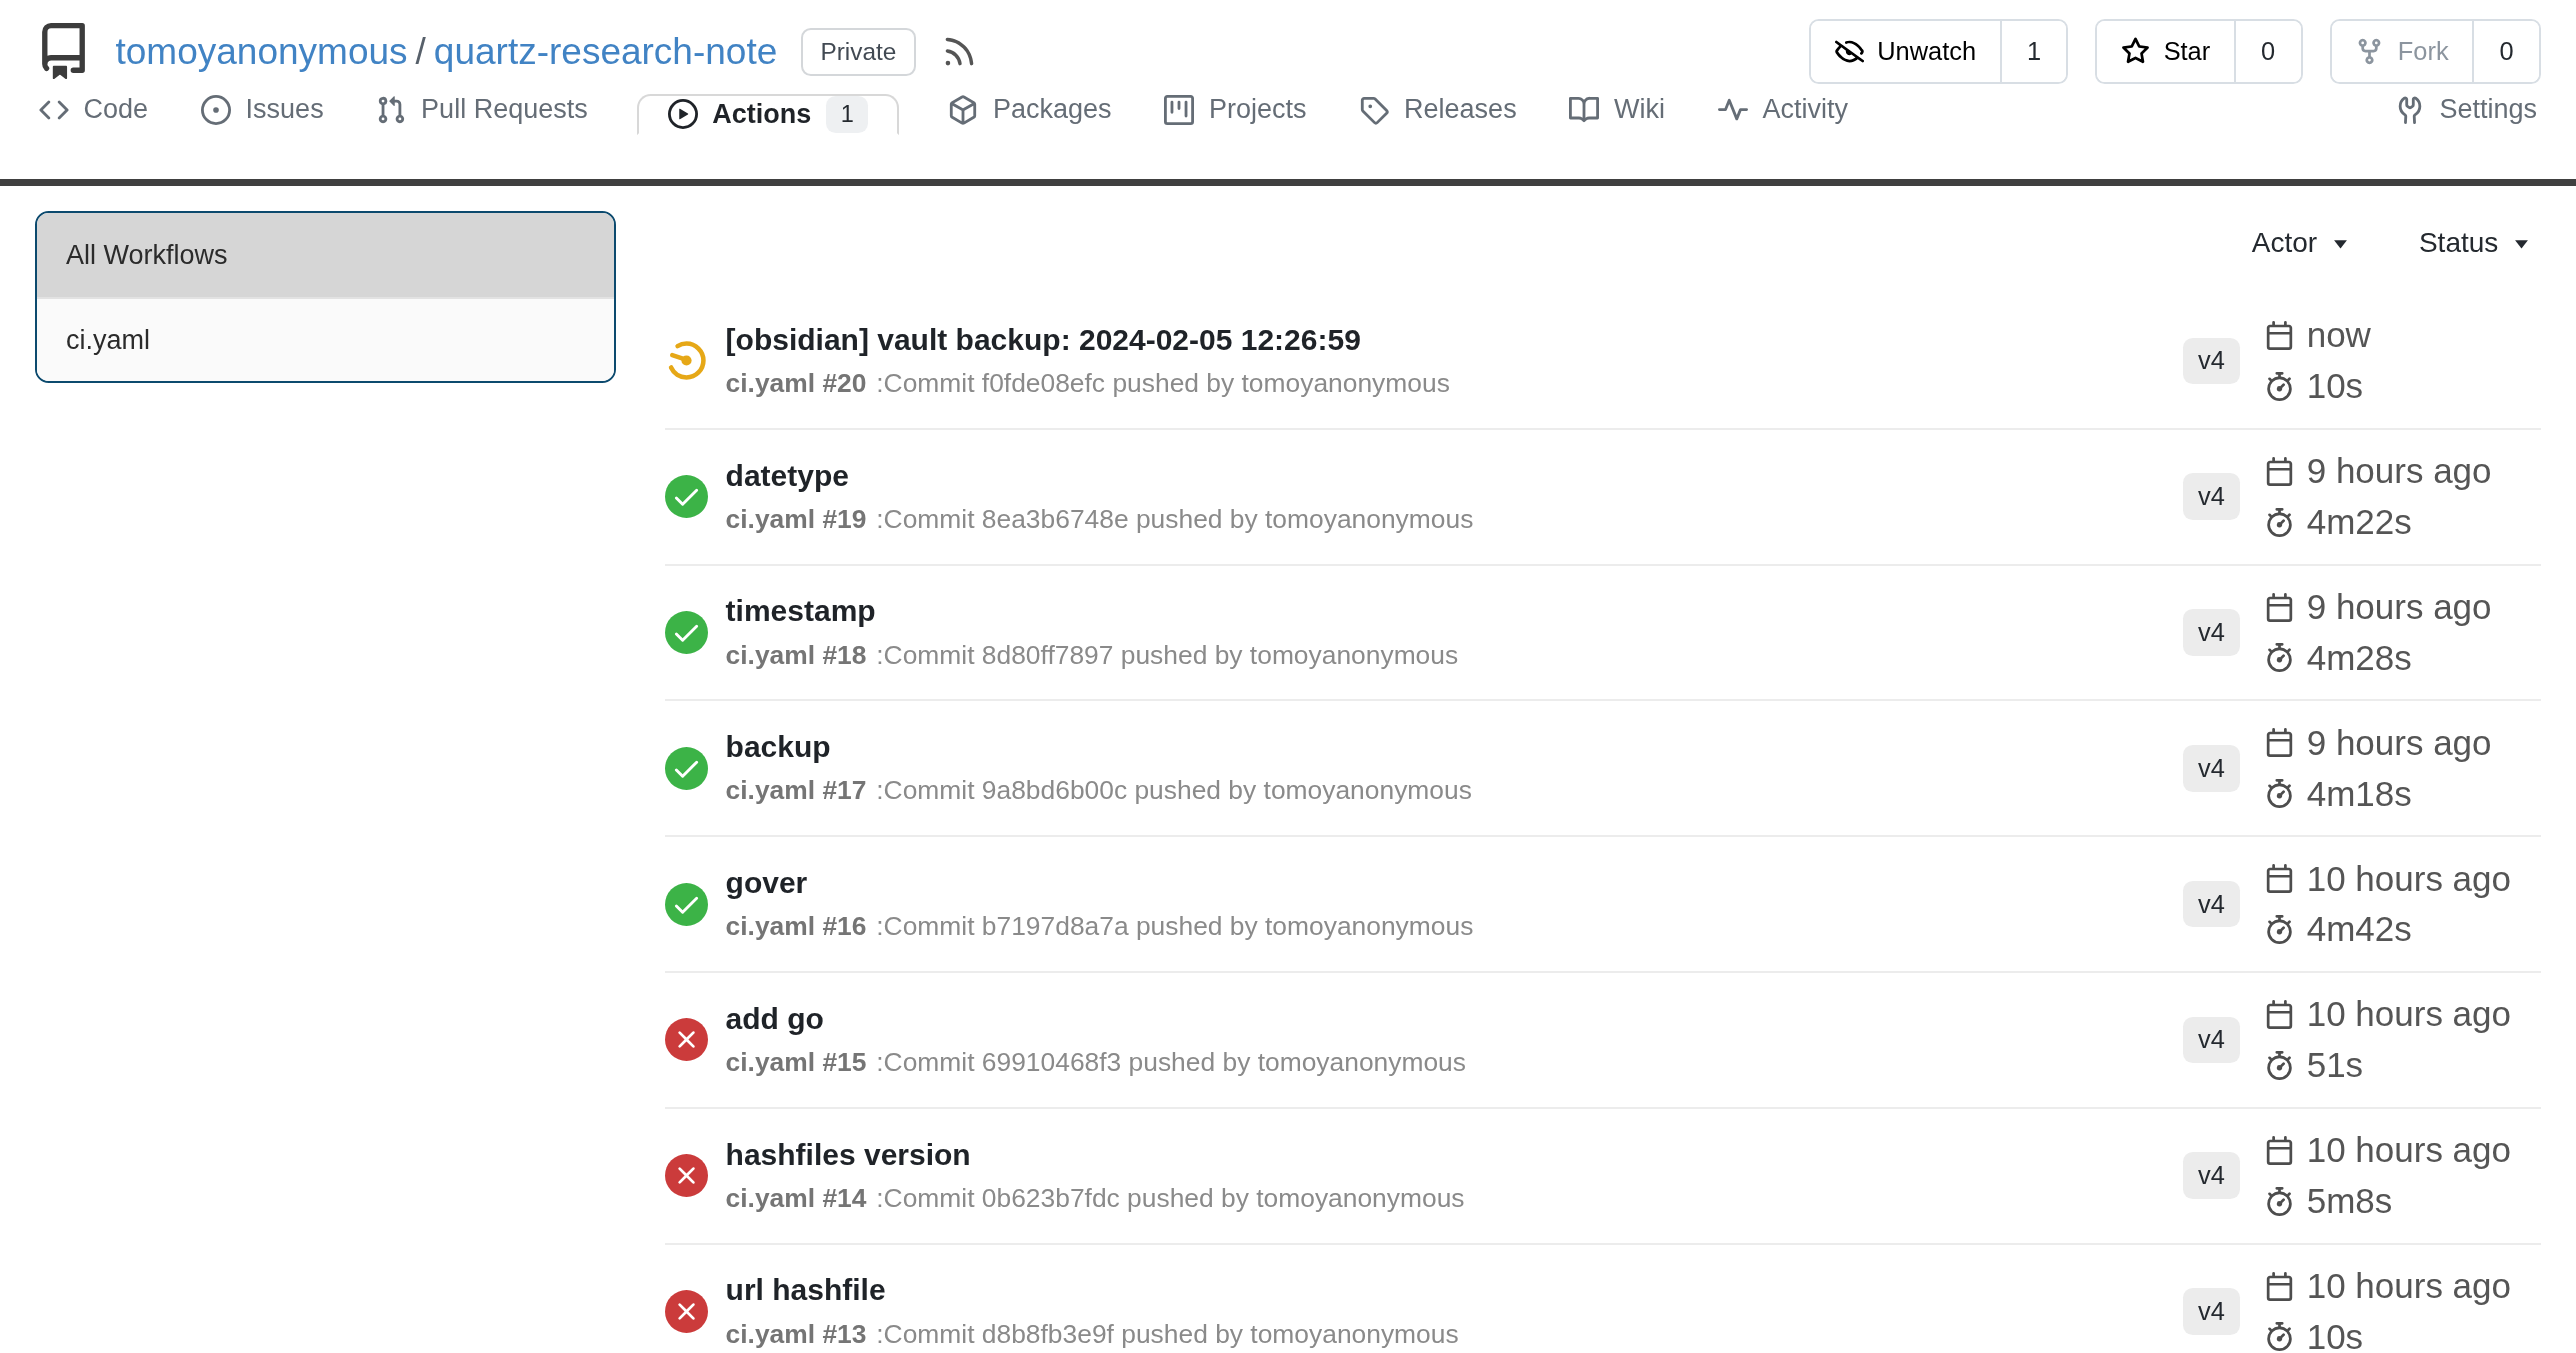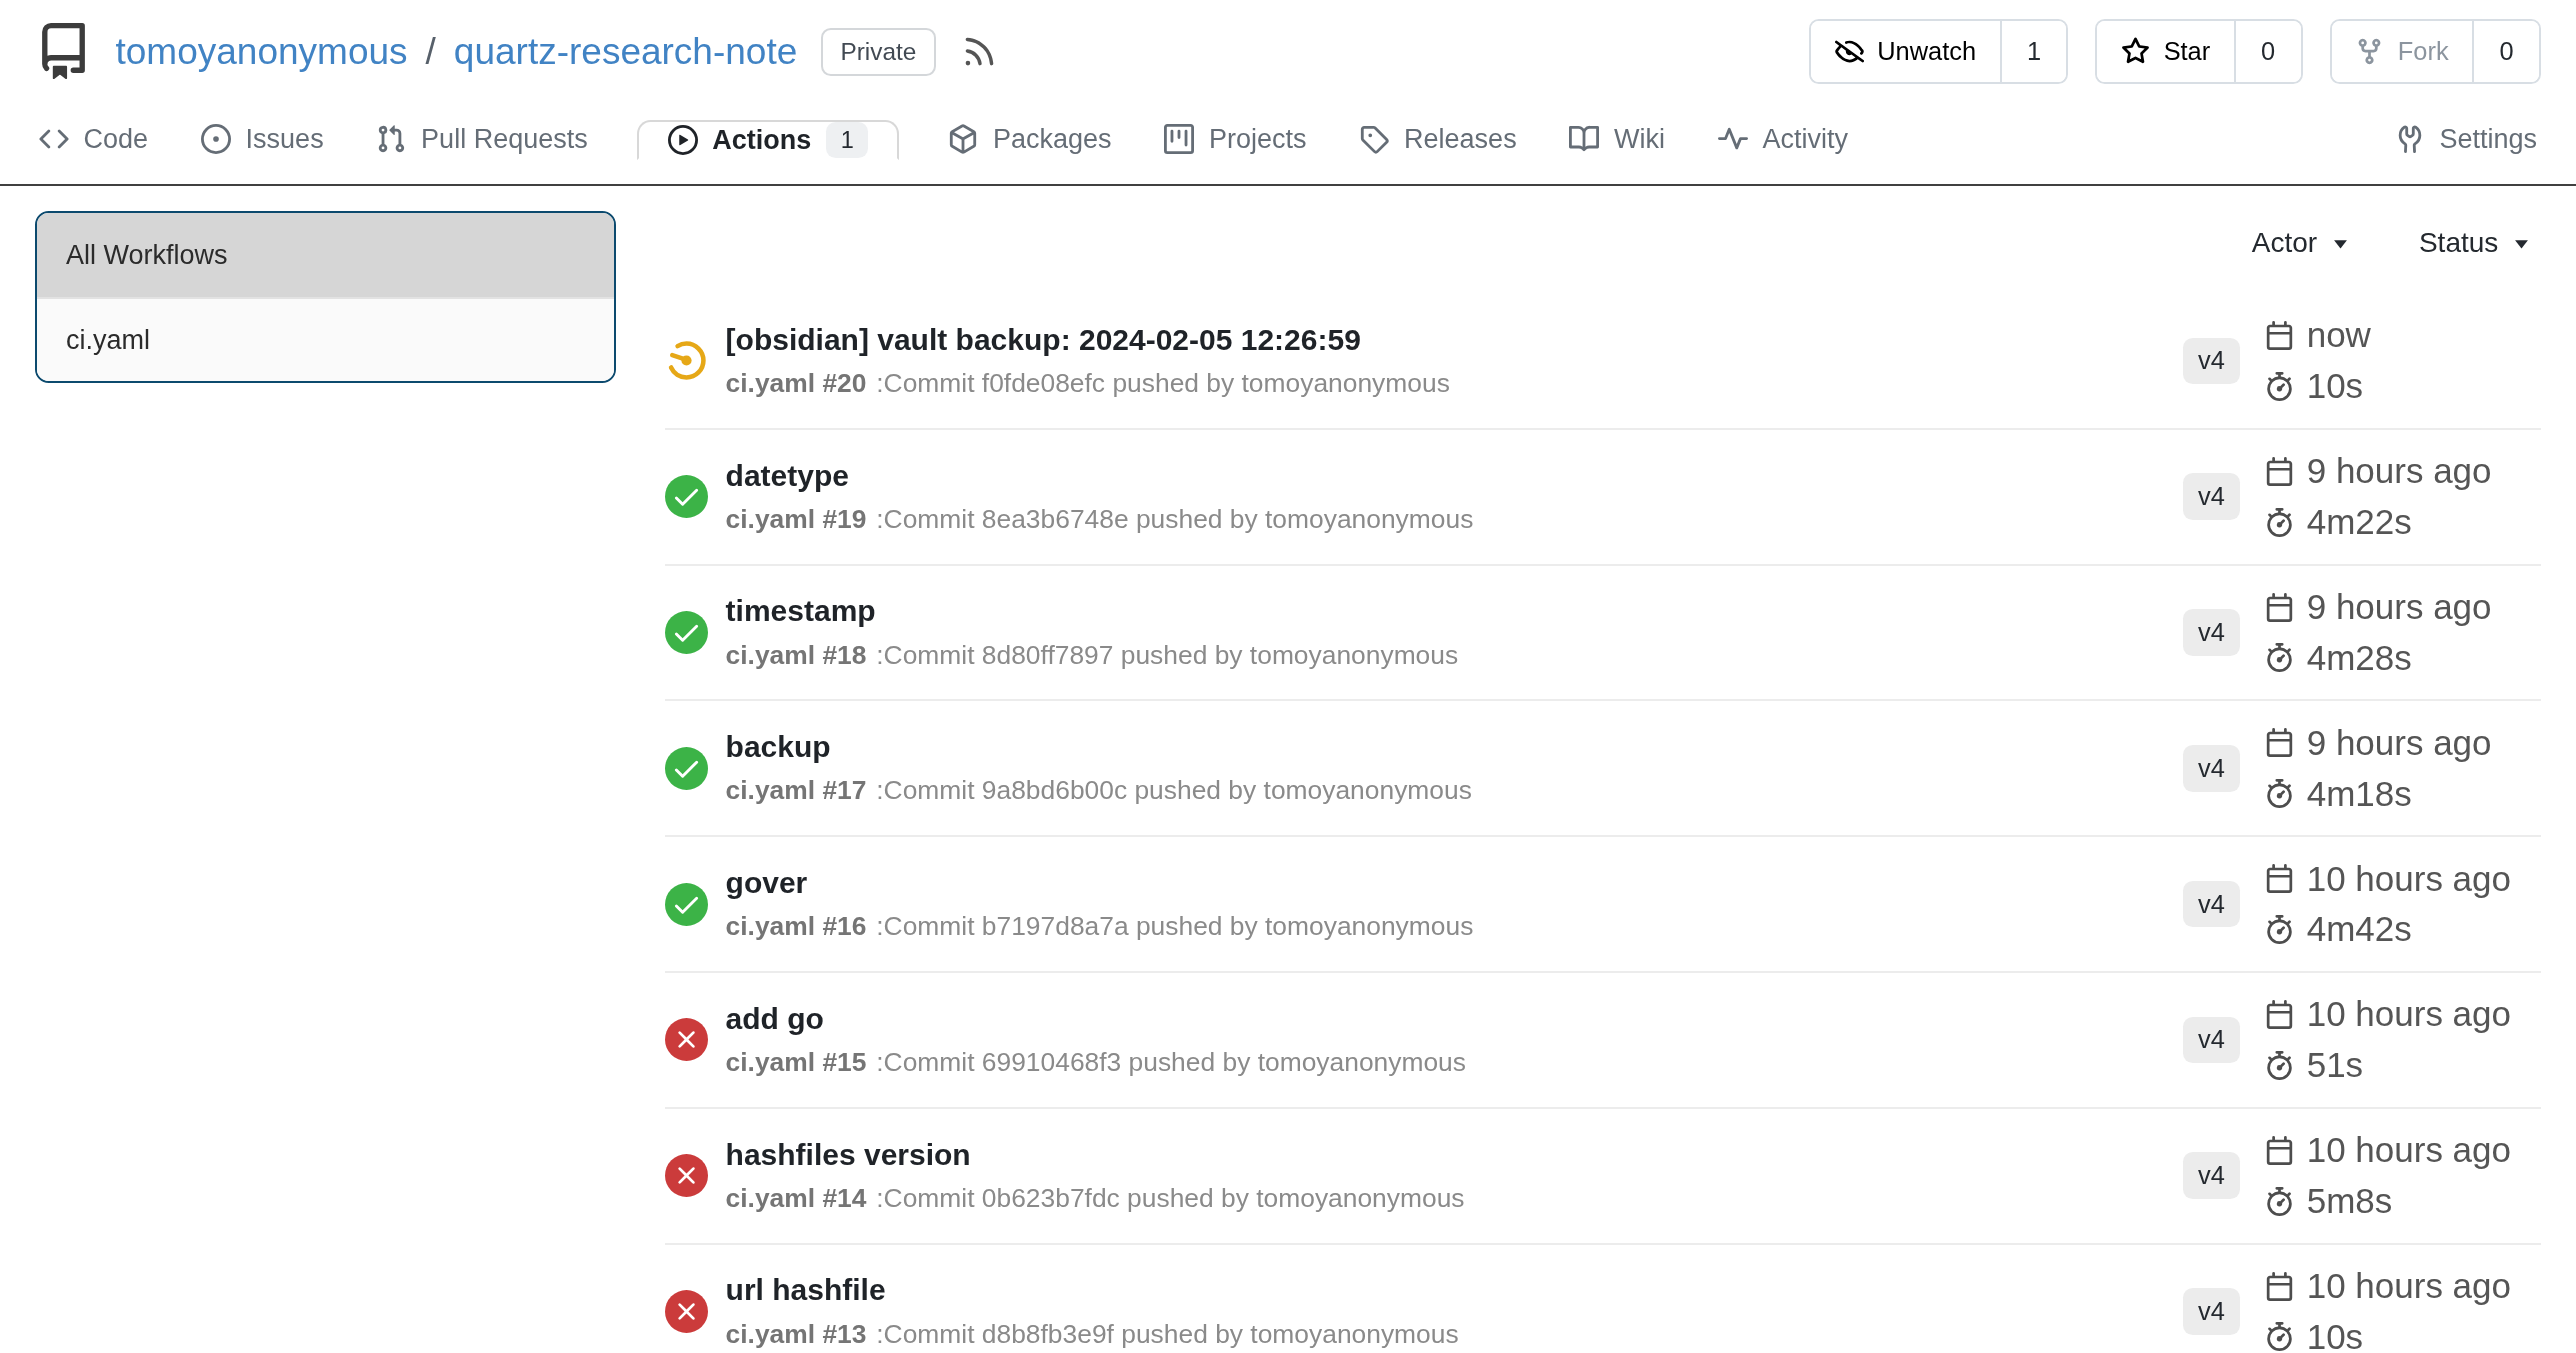--- a/index.html
+++ b/index.html
@@ -8,37 +8,37 @@
     width:2576px; height:1354px; overflow:hidden; background:#fff;
     font-family:"Liberation Sans","DejaVu Sans",sans-serif; color:#1f2328;
     --link:#4183c4; --success:#3cb347; --failure:#cb3b3b; --running:#e6a817;
   }
   .ico { display:inline-flex; align-items:center; justify-content:center; }
   .ico svg { width:100%; height:100%; display:block; }
 
   
   .repo-header { display:flex; align-items:center; height:94px; padding:9.8px 35px 0 35px; }
   .repo-ico { width:57px; height:57px; color:#3c3c3c; flex-shrink:0; }
-  .repo-title { display:flex; align-items:center; gap:18px; margin-left:23.5px; font-size:37px; }
+  .repo-title { display:flex; align-items:center; gap:8px; margin-left:23.5px; font-size:37px; }
   .repo-title a { color:var(--link); text-decoration:none; cursor:pointer; }
   .sep { color:#57606a; }
   .badge-private { font-size:24.4px; color:#424a53; border:2px solid #d4d7da; border-radius:9.8px;
     padding:7.8px 17.6px; margin-left:23.5px; background:#fff; }
   .rss { width:37px; height:37px; color:#555; margin-left:25.4px; cursor:pointer; }
   .hdr-actions { margin-left:auto; display:flex; gap:27px; }
   .btn-group { display:flex; border:2px solid #d8dee4; border-radius:9.8px; overflow:hidden; height:65px; background:#fff; }
   .btn-main { display:flex; align-items:center; gap:13.7px; padding:0 23.5px; font-size:25.4px; color:#000000;
     background:#fff; border:none; font-family:inherit; cursor:pointer; }
   .btn-ico { width:29px; height:29px; }
   .btn-count { display:flex; align-items:center; padding:0 25.4px; font-size:25.4px; color:#24292f;
     border:none; border-left:2px solid #d8dee4; background:#fff; font-family:inherit; cursor:pointer; }
   .btn-group.disabled .btn-main { color:#8c959f; }
 
   
-  .tab-bar { display:flex; align-items:center; height:92px; padding:0 35px; border-bottom:2px solid #404040; column-gap:45px; }
+  .tab-bar { display:flex; align-items:flex-start; height:92px; padding:0 35px; border-bottom:7px solid #404040; column-gap:45px; }
   .tab { display:flex; align-items:center; gap:14.7px; font-size:27px; color:#656d76; padding:0 3.9px;
     text-decoration:none; cursor:pointer; white-space:nowrap; }
   .tab-ico { width:30px; height:30px; }
   .tab.active { border:2px solid #d8d8d8; border-bottom:2px solid #fff; border-radius:13.7px 13.7px 0 0;
     background:#fff; margin-bottom:-2px; padding:0 29px; color:#1f2328; font-weight:700; }
   .tab-count { background:#eef0f2; border-radius:9.8px; font-size:23.5px; font-weight:400; padding:4.9px 14.7px; color:#24292f; }
   .tab-settings { margin-left:auto; }
 
   
   .main { display:flex; padding:25.4px 35px 0 35px; gap:49px; }

